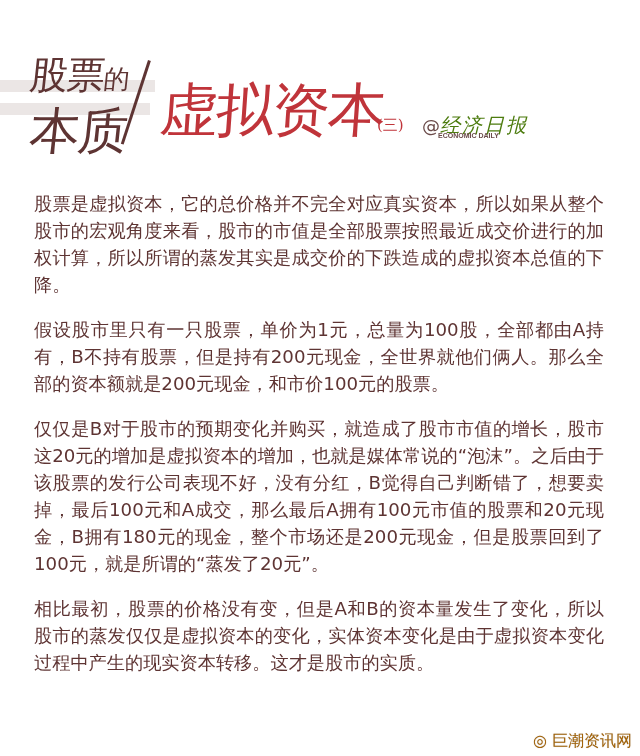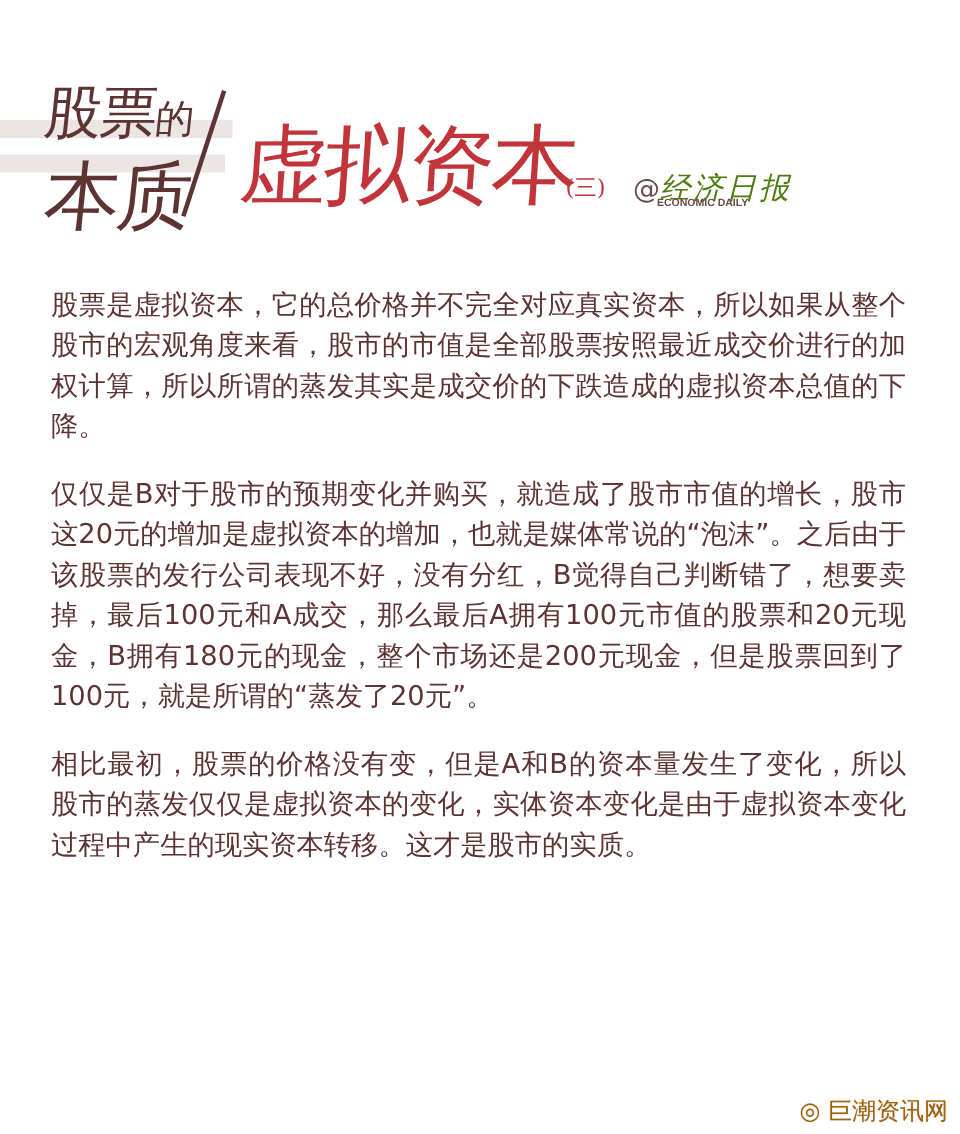--- a/index.html
+++ b/index.html
@@ -65,20 +65,21 @@
   <div class="title-right">虚拟资本</div>
   <div class="part-num">(三)</div>
   <div class="logo">
     <span class="at">@</span><span class="cn">经济日报</span>
     <div class="en">ECONOMIC DAILY</div>
   </div>
 </div>
 
 <div class="content">
   <p class="para">股票是虚拟资本，它的总价格并不完全对应真实资本，所以如果从整个股市的宏观角度来看，股市的市值是全部股票按照最近成交价进行的加权计算，所以所谓的蒸发其实是成交价的下跌造成的虚拟资本总值的下降。</p>
+  <p class="para">假设股市里只有一只股票，单价为1元，总量为100股，全部都由A持有，B不持有股票，但是持有200元现金，全世界就他们俩人。那么全部的资本额就是200元现金，和市价100元的股票。</p>
   <p class="para">仅仅是B对于股市的预期变化并购买，就造成了股市市值的增长，股市这20元的增加是虚拟资本的增加，也就是媒体常说的“泡沫”。之后由于该股票的发行公司表现不好，没有分红，B觉得自己判断错了，想要卖掉，最后100元和A成交，那么最后A拥有100元市值的股票和20元现金，B拥有180元的现金，整个市场还是200元现金，但是股票回到了100元，就是所谓的“蒸发了20元”。</p>
   <p class="para">相比最初，股票的价格没有变，但是A和B的资本量发生了变化，所以股市的蒸发仅仅是虚拟资本的变化，实体资本变化是由于虚拟资本变化过程中产生的现实资本转移。这才是股市的实质。</p>
 </div>
 
 <div class="watermark">
   <span>◎</span>
   <span>巨潮资讯网</span>
 </div>
 
 </body></html>

